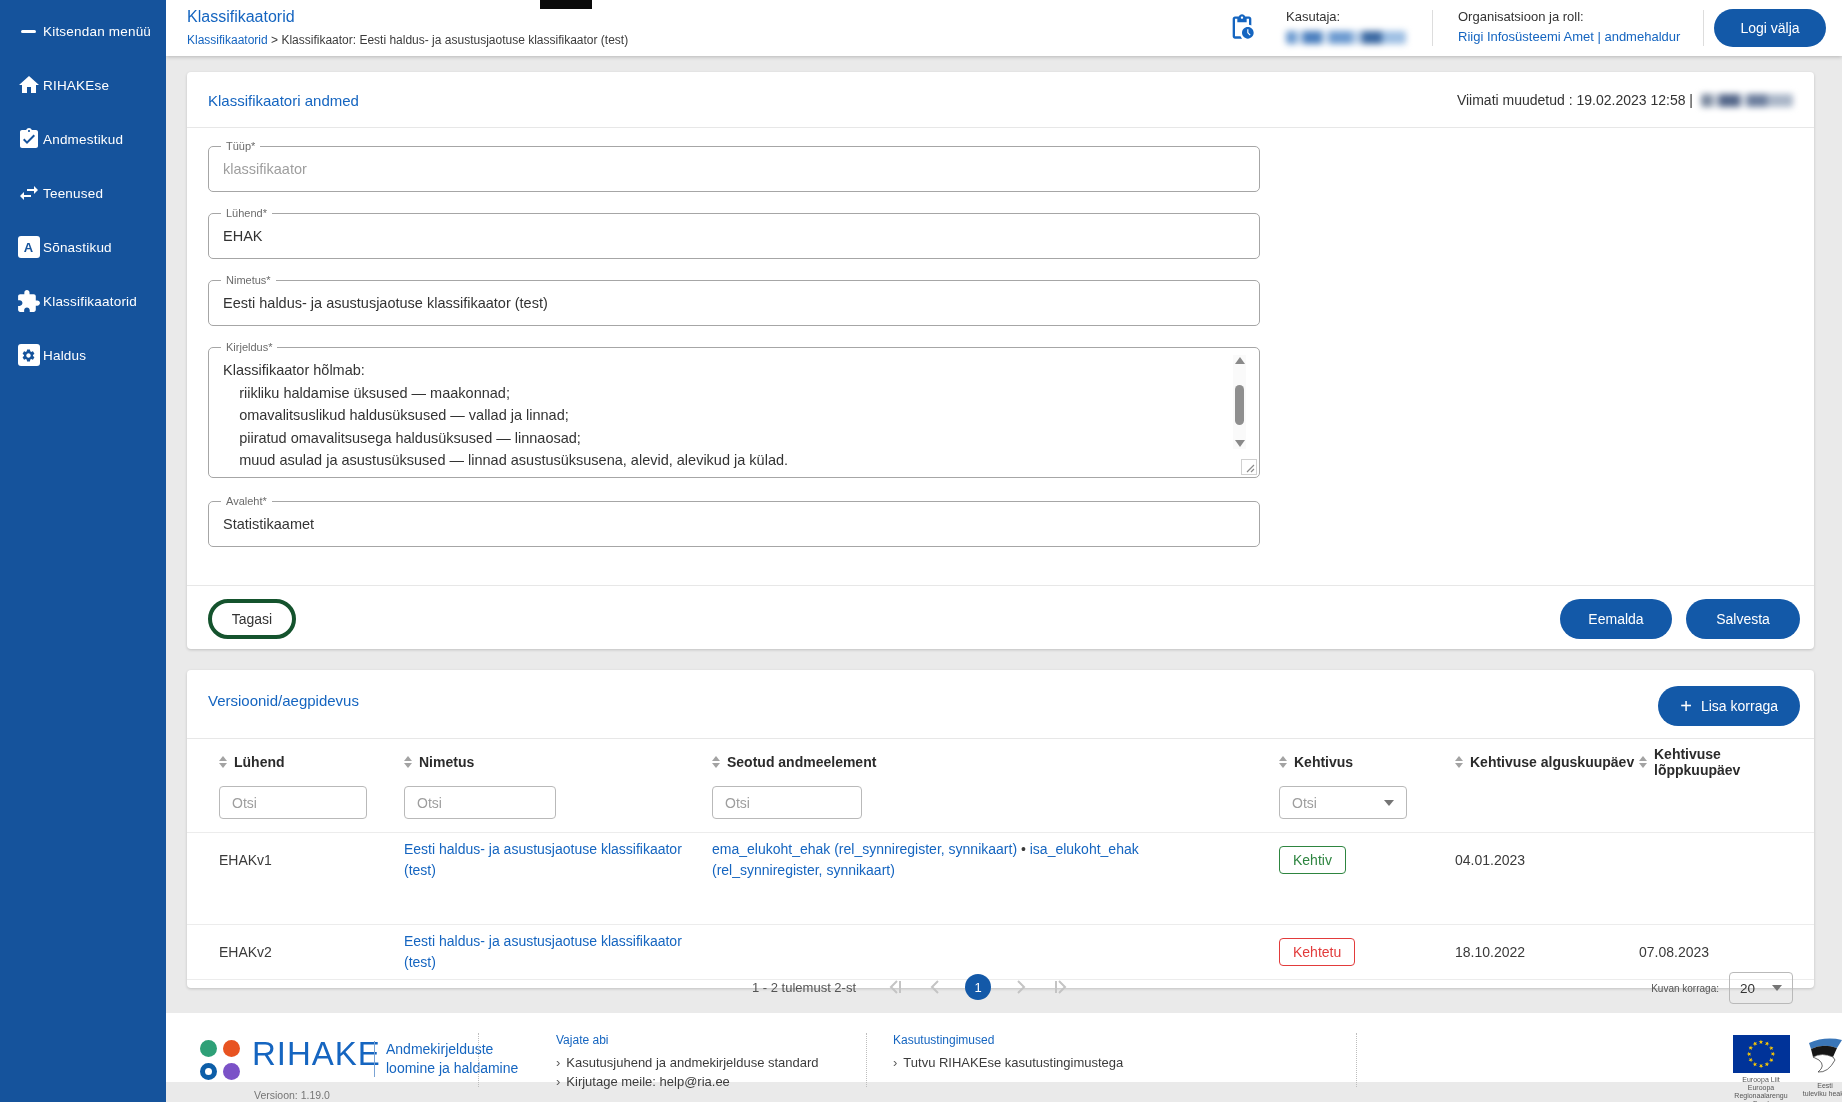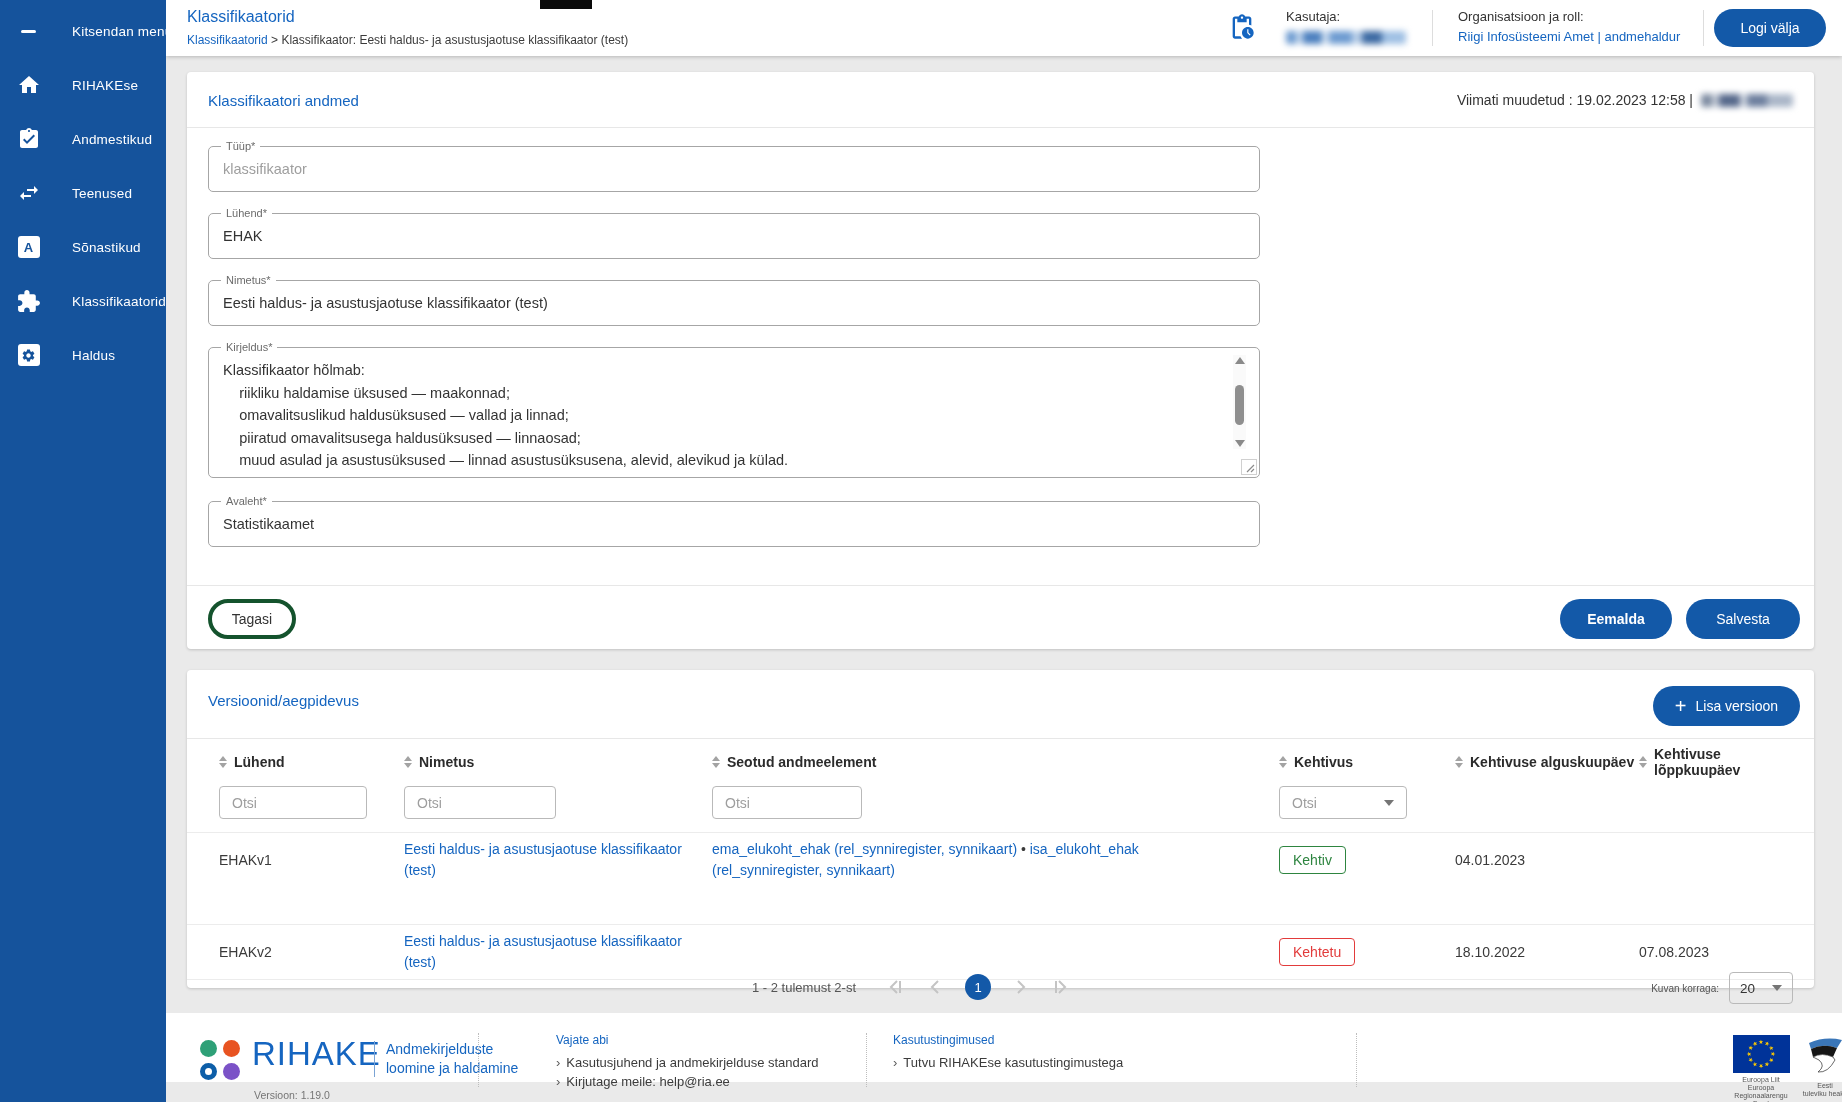--- a/index.html
+++ b/index.html
@@ -1,21 +1,21 @@
 <!DOCTYPE html>
 <html><head>
 <meta charset="utf-8">
 <style>
   * { margin:0; padding:0; box-sizing:border-box; }
   html,body { width:1842px; height:1102px; }
   body { font-family:"Liberation Sans", sans-serif; background:#eaeaea; position:relative; overflow:hidden; }
 
   
   .sidebar { position:absolute; left:0; top:0; width:166px; height:1102px; background:#15539c; padding-top:4px; z-index:5; }
-  .side-item { height:54px; display:flex; align-items:center; gap:30px; padding-left:15px; cursor:pointer; }
+  .side-item { height:54px; display:flex; align-items:center; gap:1px; padding-left:15px; cursor:pointer; }
   .side-item .ic { width:27px; height:27px; display:flex; align-items:center; justify-content:center; flex:0 0 27px; }
   .side-item .lbl { color:#fff; font-size:13.5px; letter-spacing:.2px; white-space:nowrap; }
   .minus-bar { width:15px; height:3px; background:#fff; border-radius:1.5px; }
   .sq-icon { width:22px; height:22px; background:#fff; border-radius:3px; display:flex; align-items:center; justify-content:center; color:#15539c; font-weight:700; font-size:13px; }
 
   
   .topbar { position:absolute; left:166px; top:0; width:1676px; height:56px; background:#fff; box-shadow:0 1px 4px rgba(0,0,0,.22); z-index:4; }
   .tb-title { position:absolute; left:21px; top:8px; font-size:16px; color:#1565c0; font-weight:500; }
   .tb-crumb { position:absolute; left:21px; top:33px; font-size:12px; color:#3b3b3b; }
   .tb-crumb a { color:#1565c0; text-decoration:none; cursor:pointer; }
@@ -58,21 +58,21 @@
   
   .ta-scroll { position:absolute; right:13px; top:7px; width:13px; height:94px; background:#fafafa; }
   .tri-up, .tri-down { position:absolute; left:2px; width:0; height:0; border-left:5px solid transparent; border-right:5px solid transparent; cursor:pointer; }
   .tri-up { top:2px; border-bottom:7px solid #8a8a8a; }
   .tri-down { bottom:2px; border-top:7px solid #8a8a8a; }
   .ta-thumb { position:absolute; left:2px; top:30px; width:9px; height:40px; background:#8f8f8f; border-radius:5px; cursor:grab; }
   .ta-resize { position:absolute; right:2px; bottom:2px; width:16px; height:16px; border:1px solid #d0d0d0; cursor:nwse-resize; }
   .ta-resize svg { position:absolute; right:1px; bottom:1px; }
 
   .btn-tagasi { position:absolute; left:21px; top:527px; height:40px; width:88px; background:#fff; border:4px solid #14532d; color:#333; }
-  .btn-eemalda { position:absolute; right:142px; top:527px; height:40px; width:112px;font-weight:bold; }
+  .btn-eemalda { position:absolute; right:142px; top:527px; height:40px; width:112px; }
   .btn-salvesta { position:absolute; right:14px; top:527px; height:40px; width:114px; }
 
   
   .add-btn { position:absolute; right:14px; top:16px; height:40px; padding:0 22px; gap:9px; }
   .add-btn .plus { font-size:20px; font-weight:400; line-height:20px; }
   .tgrid { display:grid; grid-template-columns:185px 308px 567px 176px 184px 1fr; padding-left:32px; padding-right:21px; align-items:center; }
   .t-head { position:absolute; left:0; right:0; top:68px; height:48px; }
   .t-head .hcell { display:flex; align-items:center; gap:7px; font-size:14px; font-weight:700; color:#2b2b2b; cursor:pointer; }
   .sort { display:inline-flex; flex-direction:column; gap:2px; }
   .sort i { width:0; height:0; border-left:4px solid transparent; border-right:4px solid transparent; }
@@ -254,21 +254,21 @@
   <div class="card-hr" style="top:513px;"></div>
   <button class="btn btn-tagasi">Tagasi</button>
   <button class="btn btn-primary btn-eemalda">Eemalda</button>
   <button class="btn btn-primary btn-salvesta">Salvesta</button>
 </section>
 
 <section class="card card2">
   <div class="card-title" style="top:22px;">Versioonid/aegpidevus</div>
   <button class="btn btn-primary add-btn">
     <span class="plus">+</span>
-    <span>Lisa versioon</span>
+    <span>Lisa korraga</span>
   </button>
   <div class="card-hr" style="top:68px;"></div>
 
   <div class="tgrid t-head">
     <div class="hcell">
       <span class="sort">
           <i class="u"></i>
           <i class="d"></i>
         </span>
       <span>Lühend</span>

